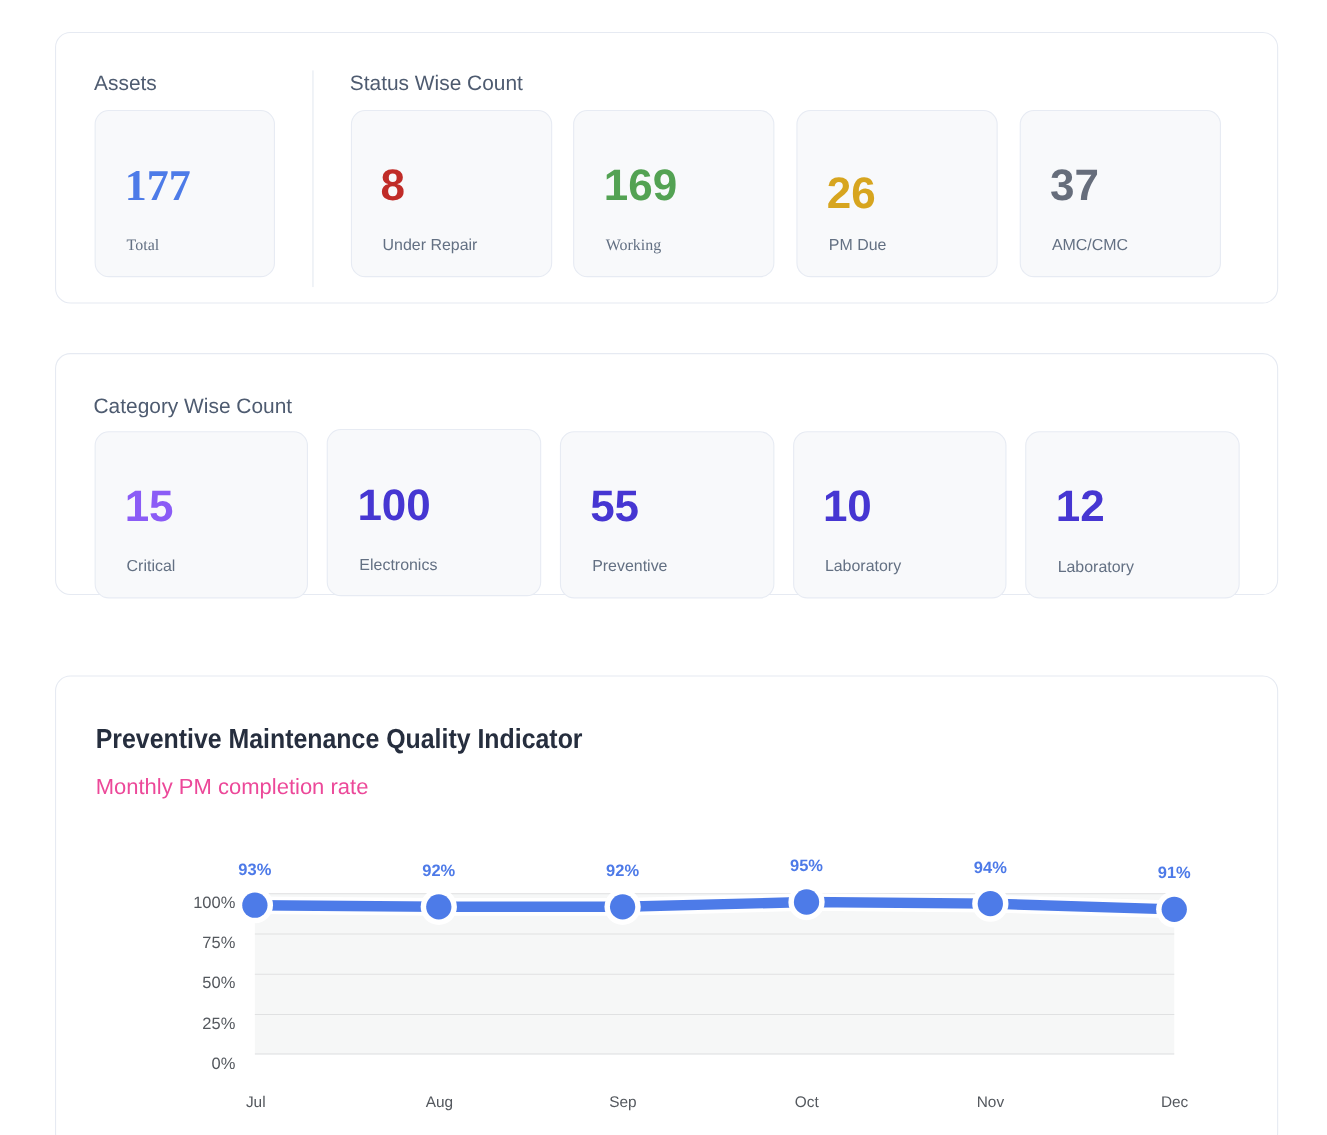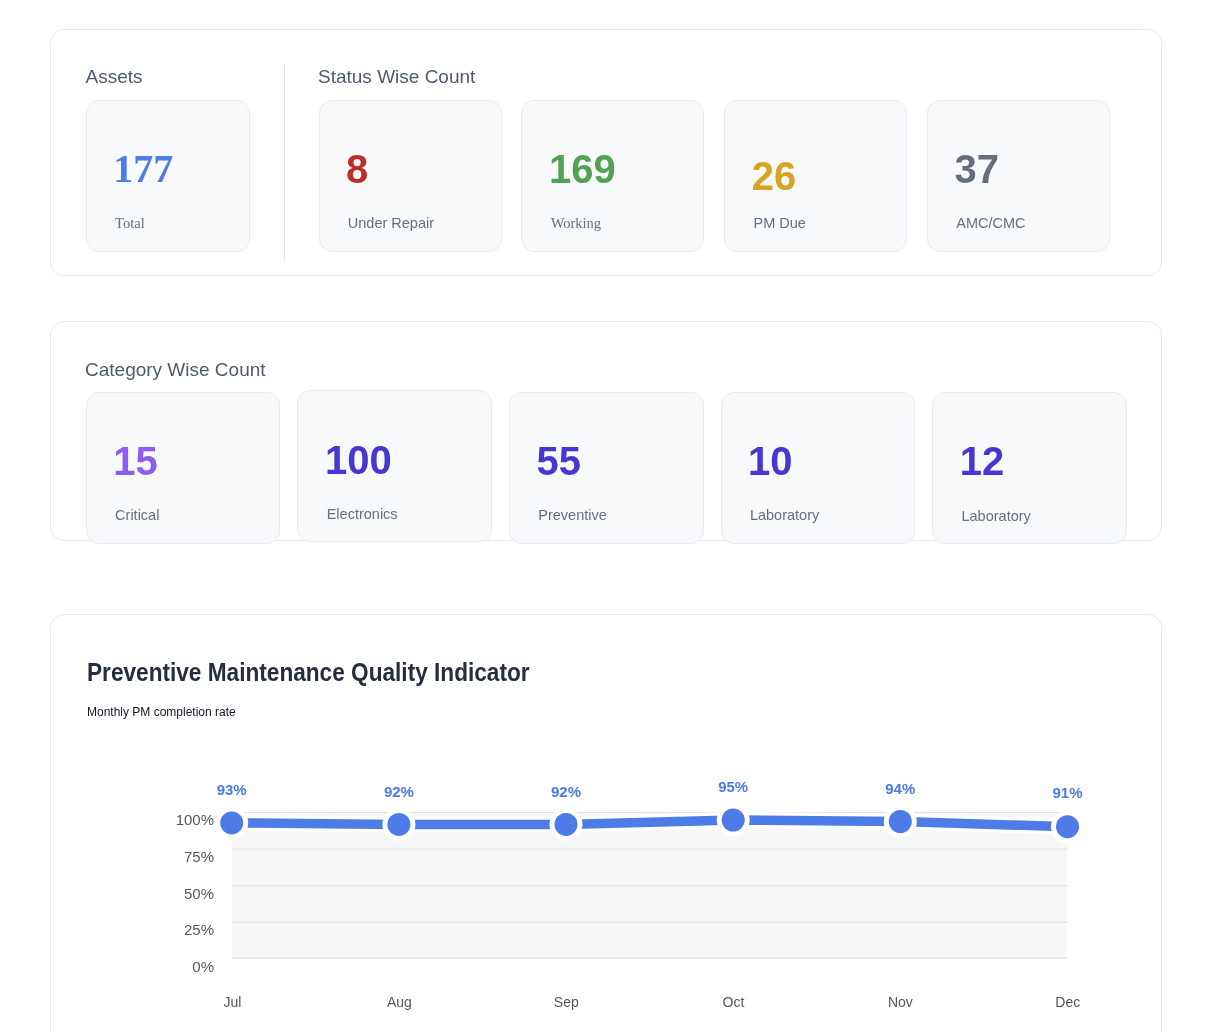--- a/index.html
+++ b/index.html
@@ -61,21 +61,21 @@
       <div class="lbl" style="top:115.8px;">Laboratory</div>
     </div>
     <div class="mini" style="left:881.2px; top:69.5px; width:194.5px;">
       <div class="num" style="top:48.9px; color:#4636d2;">12</div>
       <div class="lbl" style="top:116px;">Laboratory</div>
     </div>
   </div>
 
   <div class="card" style="left:50px; top:614px; width:1112px; height:430px;">
     <div style="position:absolute; left:36px; top:45.3px; font-size:25px; font-weight:bold; line-height:1; color:#262e3e; transform:scaleX(0.905); transform-origin:0 0;">Preventive Maintenance Quality Indicator</div>
-    <div style="position:absolute; left:36px; top:91.4px; font-size:12px; line-height:1; color:#0f172a;">Monthly PM completion rate</div>
+    <div style="position:absolute; left:36px; top:91.4px; font-size:20px; line-height:1; color:#ec4899;">Monthly PM completion rate</div>
   </div>
 
   <svg style="position:absolute; left:170px; top:775px;" width="1000" height="245" viewBox="0 0 1000 245">
 
     <rect x="61.7" y="37" width="835.8" height="146.2" fill="#f6f7f7"></rect>
 
     <g stroke="#e0e1e2" stroke-width="1">
       <line x1="61.7" y1="37.5" x2="897.5" y2="37.5"></line>
       <line x1="61.7" y1="74.1" x2="897.5" y2="74.1"></line>
       <line x1="61.7" y1="110.7" x2="897.5" y2="110.7"></line>

